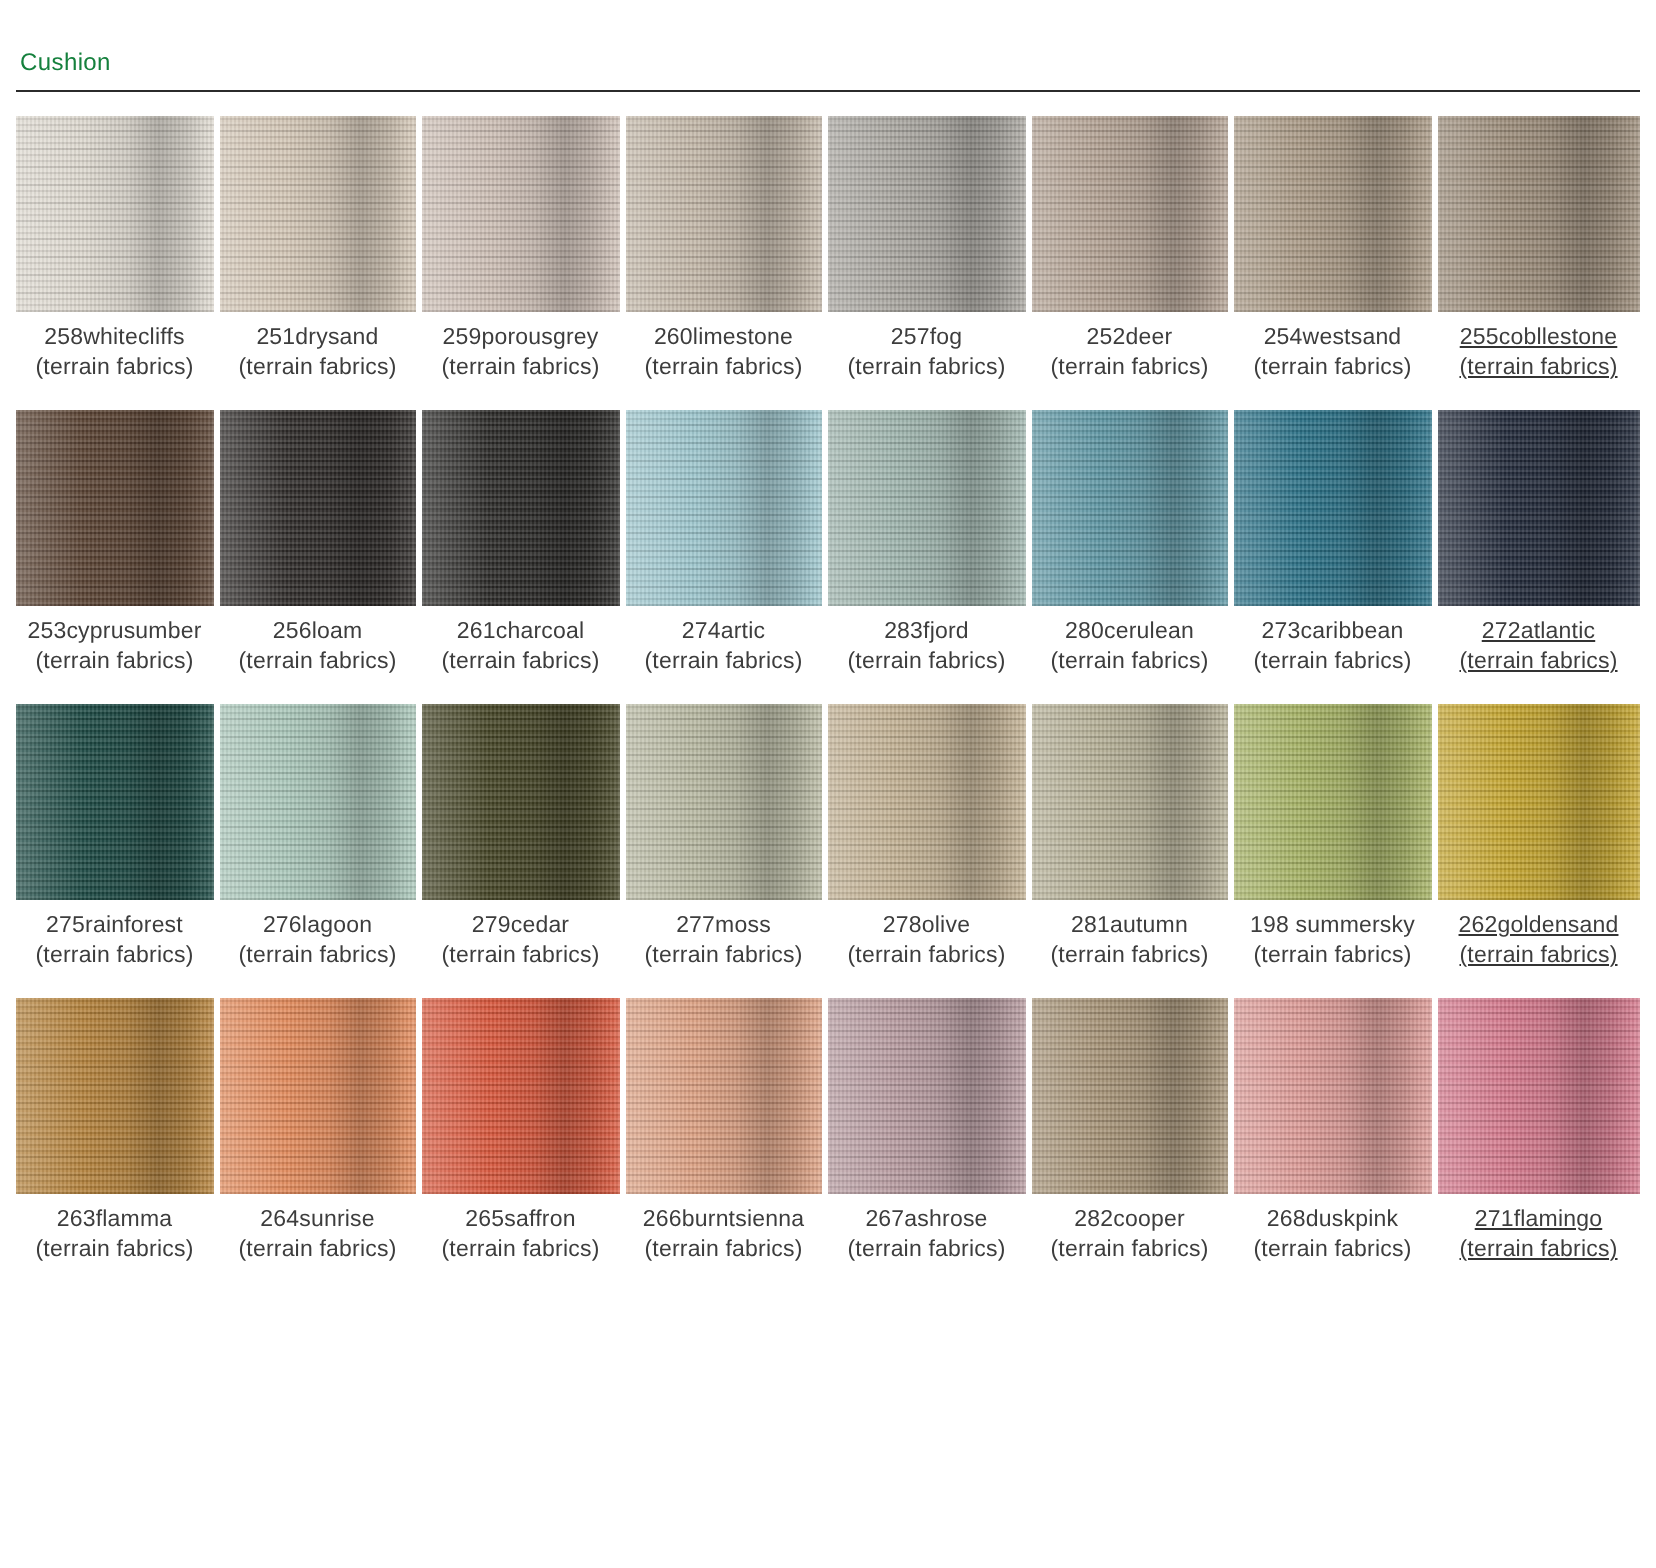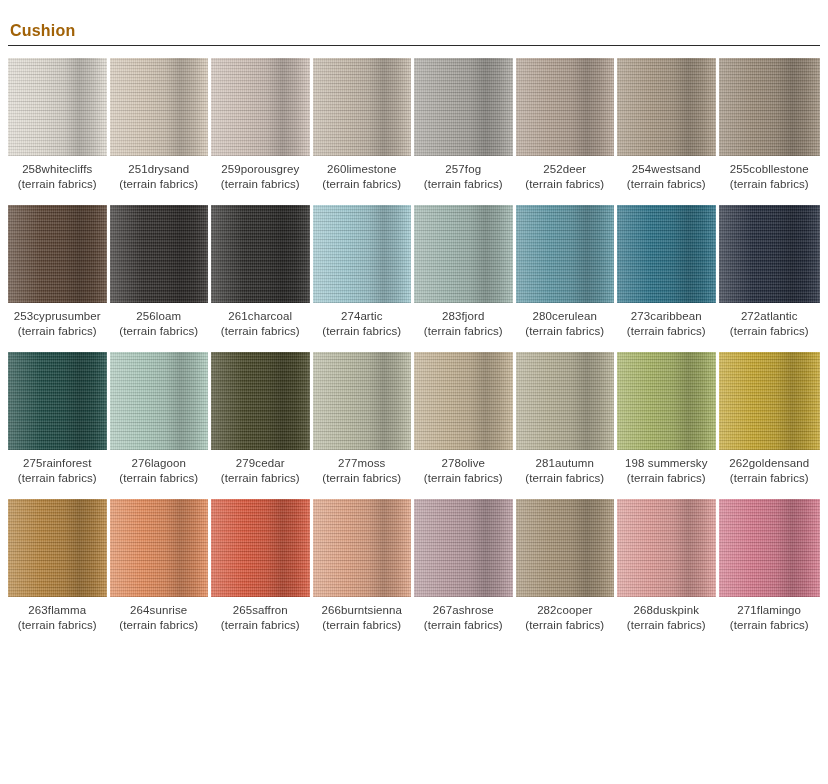--- a/index.html
+++ b/index.html
@@ -22,23 +22,23 @@
     box-sizing: border-box;
     padding: 0 8px;
     position: relative;
   }
 
   
   .header {
     padding-top: 22px;
   }
   .page-title {
-    font-size: 16px;
-    font-weight: 700;
-    color: #a16207;
+    font-size: 12px;
+    font-weight: 400;
+    color: #15803d;
     letter-spacing: 0.2px;
     line-height: 18px;
     margin: 0 0 5px 2px;
   }
   .title-rule {
     height: 1px;
     background: #2b2b2b;
     width: 100%;
     margin-bottom: 12px;
   }
@@ -57,20 +57,21 @@
   .swatch-cell {
     width: 12.5%;
     box-sizing: border-box;
     padding-right: 3px;
     display: flex;
     flex-direction: column;
     align-items: stretch;
   }
   .swatch-row .swatch-cell:last-child {
     padding-right: 0;
+    text-decoration: underline;
   }
 
   
   .swatch-tile {
     position: relative;
     width: 100%;
     height: 98px;
     overflow: hidden;
     background-color: #cccccc;
   }

